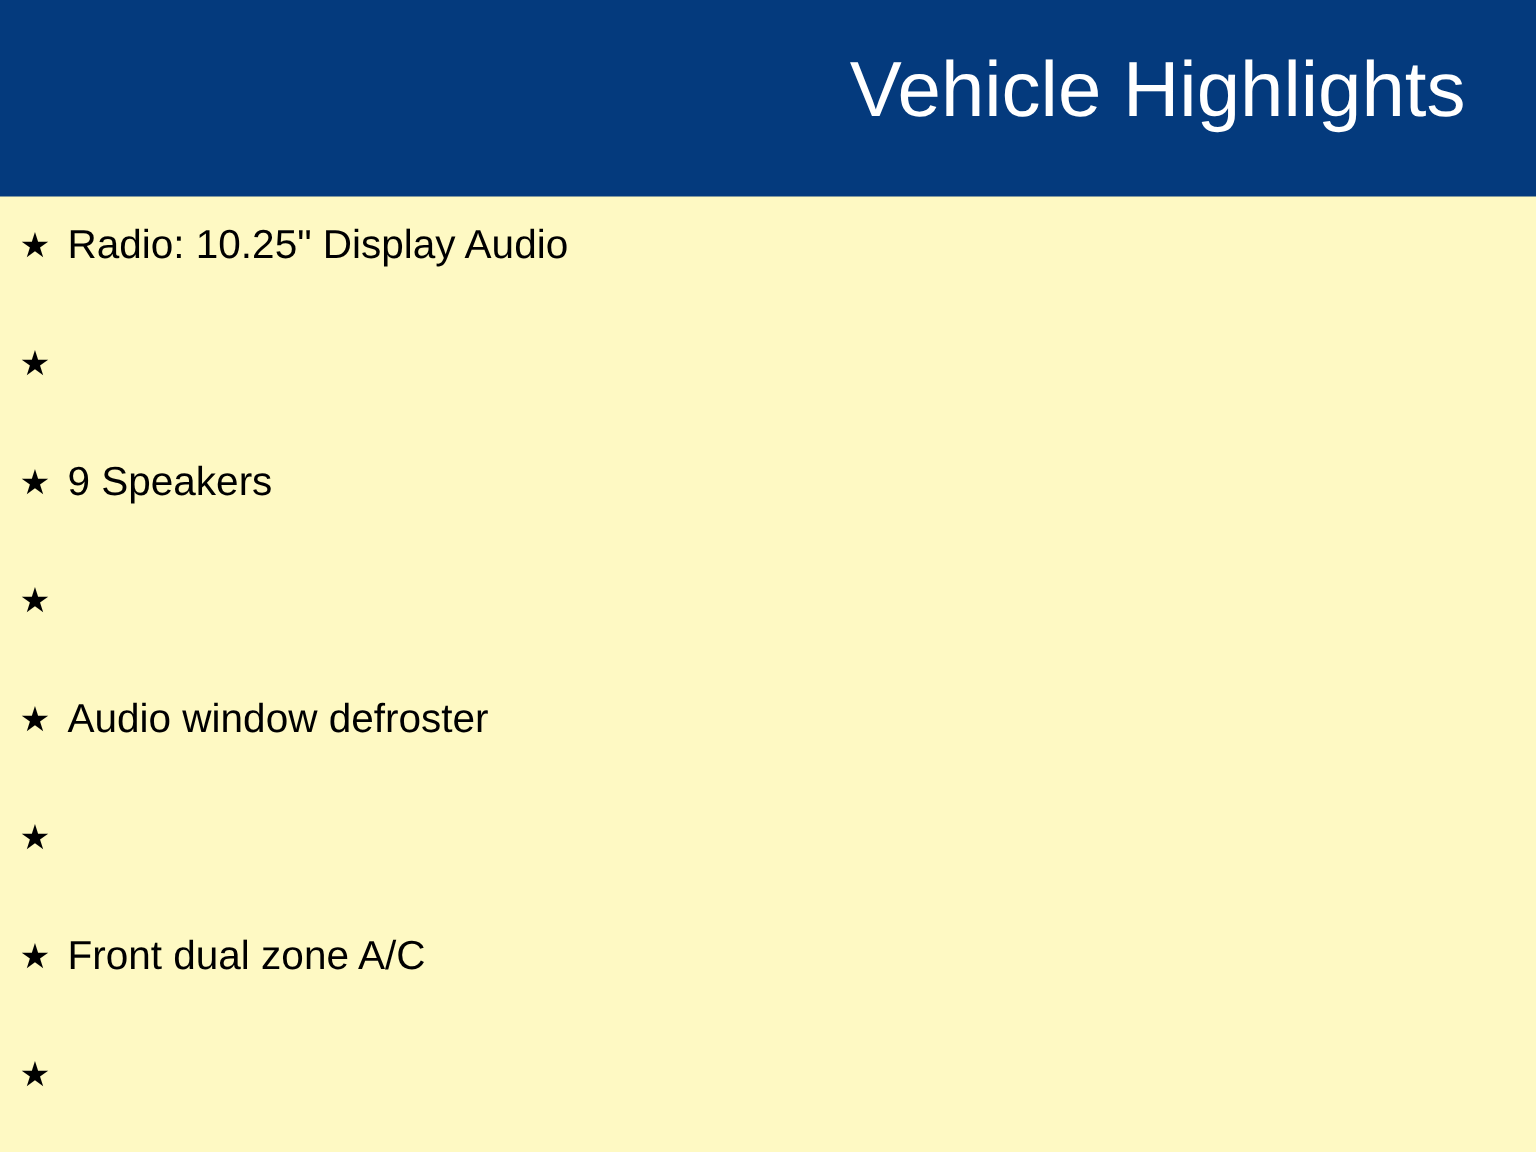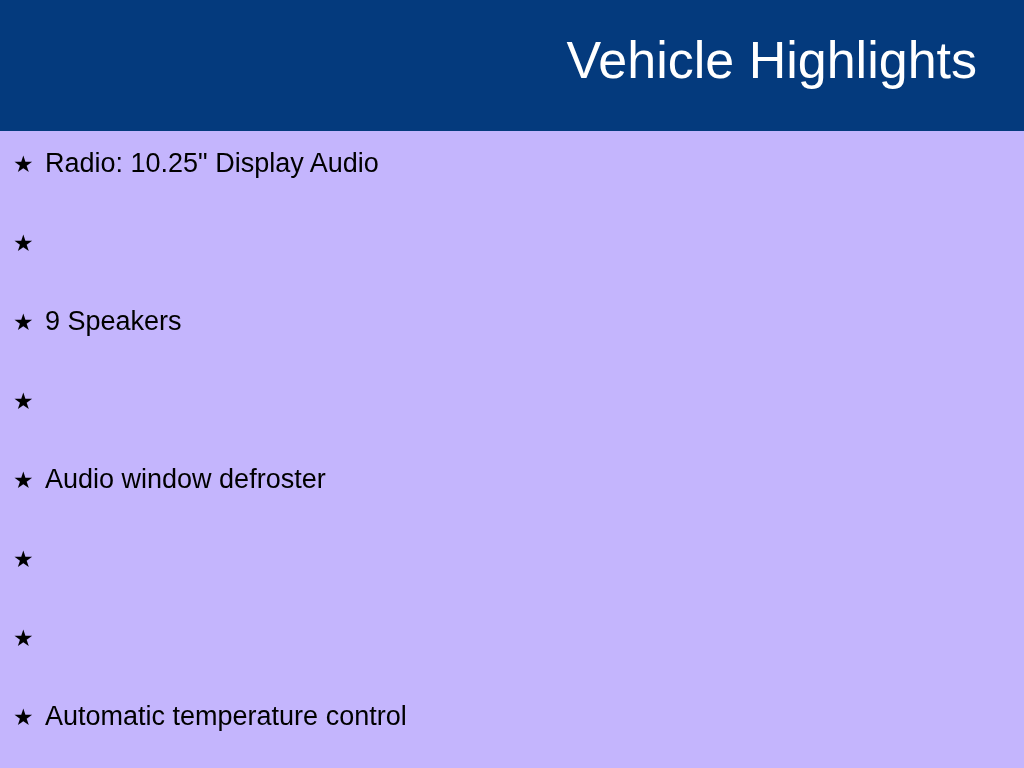--- a/index.html
+++ b/index.html
@@ -11,21 +11,21 @@
     width: 1024px;
     height: 768px;
     background: #fffffd;
     font-family: "Liberation Sans", sans-serif;
     overflow: hidden;
   }
   .slide {
     position: relative;
     width: 1024px;
     height: 768px;
-    background: #c4b5fd;
+    background: #fef9c3;
   }
   
   .header-banner {
     position: absolute;
     left: 0;
     top: 0;
     width: 1024px;
     height: 131px;
     background: #043a7d;
     box-sizing: border-box;
@@ -118,22 +118,22 @@
       <span class="bullet-star">★</span>
       <span class="highlight-text">Audio window defroster</span>
     </li>
 
     <li class="highlight-item">
       <span class="bullet-star">★</span>
     </li>
 
     <li class="highlight-item">
       <span class="bullet-star">★</span>
+      <span class="highlight-text">Front dual zone A/C</span>
     </li>
 
     <li class="highlight-item">
       <span class="bullet-star">★</span>
-      <span class="highlight-text">Automatic temperature control</span>
     </li>
 
   </ul>
 
 </div>
 
 </body></html>

